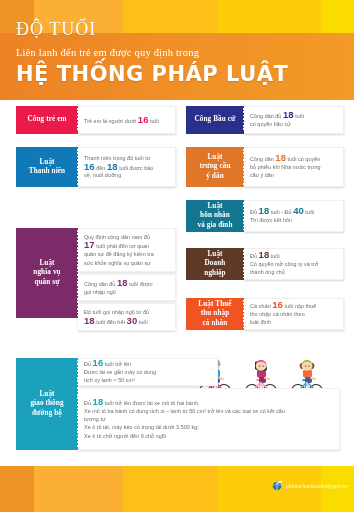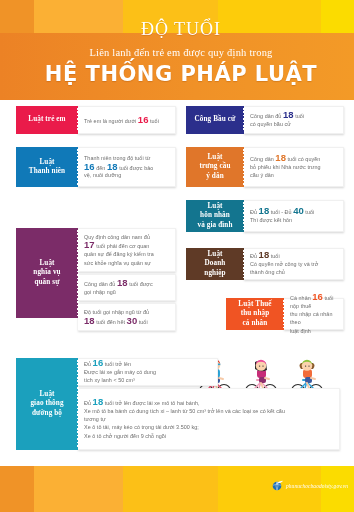--- a/index.html
+++ b/index.html
@@ -6,21 +6,21 @@
   html,body { width:354px; height:512px; }
   body {
     font-family: "Liberation Sans", sans-serif;
     background:#ffffff;
     position:relative;
     overflow:hidden;
   }
   .page { position:relative; width:354px; height:512px; background:#fff; }
 
   
-  .header { position:absolute; left:0; top:0; width:354px; height:100px; overflow:hidden;text-align:center; }
+  .header { position:absolute; left:0; top:0; width:354px; height:100px; overflow:hidden; }
   .header-stripes { position:absolute; inset:0; display:flex; }
   .header-stripes span { height:100%; }
   .hs1 { width:34px;  background:#f09327; }
   .hs2 { width:89px;  background:#fbb034; }
   .hs3 { width:95px;  background:#fcc017; }
   .hs4 { width:103px; background:#fdcc0a; }
   .hs5 { flex:1;      background:#fbdc00; }
   .header-band { position:absolute; left:0; top:33px; width:354px; height:67px; background:#ef8a26; }
   .header-band:after{
     content:""; position:absolute; left:0; top:0; width:100%; height:100%;
@@ -114,21 +114,21 @@
   #card-marriage { left:186px; top:100px; width:158px; height:32px; }
   #card-marriage .tag { width:58px; }
 
   #card-military { left:16px;  top:128px; width:160px; height:90px; }
   #card-military .tag { width:62px; }
 
   #card-biz      { left:186px; top:148px; width:158px; height:32px; }
   #card-biz .tag { width:58px; }
 
   #card-tax      { left:186px; top:198px; width:158px; height:32px; }
-  #card-tax .tag { width:58px;margin-left:40px; }
+  #card-tax .tag { width:58px; }
 
   #card-traffic  { left:16px;  top:258px; width:326px; height:92px; }
   #card-traffic .tag { width:62px; }
   #card-traffic .panel.multi { flex-direction:column; }
   #card-traffic .sp-a { flex:none; height:28px; width:140px; }
   #card-traffic .sp-b { flex:1; width:262px; }
 
   
   .kids { position:absolute; left:198px; top:256px; width:145px; height:44px; }
 
@@ -217,21 +217,21 @@
         <path d="M109 27 l2 5" stroke="#f6c9a6" stroke-width="2" stroke-linecap="round"></path>
         <path d="M103 13 q-3-4 0-6 h12 q3 2 0 6z" fill="#8a5a2b"></path>
         <circle cx="109" cy="9.5" r="5.3" fill="#fbd3ae"></circle>
         <path d="M103.7 9.1 a5.3 5.3 0 0 1 10.6 0 q-1-3.4-5.3-3.4 t-5.3 3.4z" fill="#8cc63f"></path>
         <circle cx="111" cy="10.1" r=".7" fill="#333"></circle>
         <circle cx="107.6" cy="10.1" r=".7" fill="#333"></circle>
       </g>
     </svg>
 
     <div class="card" id="card-child">
-      <div class="tag c-red">Luật trẻ em</div>
+      <div class="tag c-red">Công trẻ em</div>
       <div class="panel">
         <div class="txt">
           <span>Trẻ em là người dưới </span><span class="num n-red">16</span><span> tuổi</span>
         </div>
       </div>
     </div>
 
     <div class="card" id="card-vote">
       <div class="tag c-navy">Công Bầu cử</div>
       <div class="panel">

